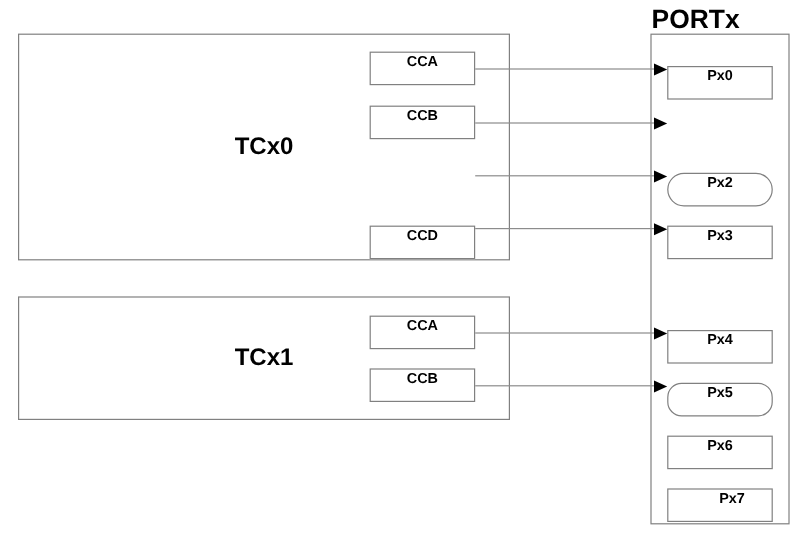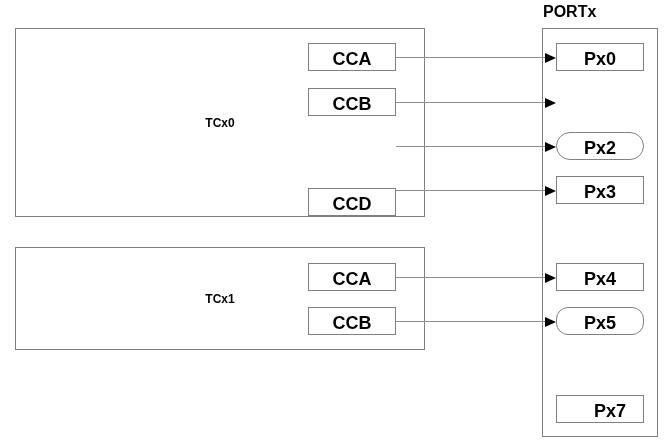--- a/index.html
+++ b/index.html
@@ -17,51 +17,51 @@
     height: 447px;
     background: var(--bg-color);
     font-family: "Liberation Sans", sans-serif;
     color: var(--text-color);
     overflow: hidden;
   }
   .port-title {
     position: absolute;
     left: 543px;
     top: 3px;
-    font-size: 16px;
+    font-size: 22px;
     font-weight: bold;
     white-space: nowrap;
   }
   .block {
     position: absolute;
     border: 1px solid var(--border-color);
     background: var(--bg-color);
   }
   .block-label {
     position: absolute;
     inset: 0;
     display: flex;
     align-items: center;
     justify-content: center;
-    font-size: 12px;
+    font-size: 20px;
     font-weight: bold;
   }
   .small-box {
     position: absolute;
     width: 88px;
     height: 28px;
     border: 1px solid var(--border-color);
     background: var(--bg-color);
     display: flex;
-    align-items: flex-end;
+    align-items: flex-start;
     justify-content: center;
-    font-size: 18px;
+    font-size: 12px;
     font-weight: bold;
   }
-  .pin-box { width: 88px; left: 13px; }
+  .pin-box { width: 88px; left: 13px; margin-top: 12px; }
   .arrow-line {
     position: absolute;
     height: 0;
     border-top: 1px solid var(--line-color);
   }
   .arrow-head {
     position: absolute;
     width: 0;
     height: 0;
     border-left: 11px solid var(--head-color);
@@ -108,20 +108,23 @@
     </div>
     <div class="small-box pin-box" style="top:147px;">
       <span>Px3</span>
     </div>
     <div class="small-box pin-box" style="top:234px;">
       <span>Px4</span>
     </div>
     <div class="small-box pin-box" style="top:278px;border-radius:12px;">
       <span>Px5</span>
     </div>
+    <div class="small-box pin-box" style="top:322px;">
+      <span>Px6</span>
+    </div>
     <div class="small-box pin-box" style="top:366px;padding-left:20px;">
       <span>Px7</span>
     </div>
   </div>
 
   <div>
     <div class="arrow-line" style="left:396px; top:57px; width:149px;"></div>
     <div class="arrow-head" style="left:545px; top:53px;"></div>
   </div>
   <div>

